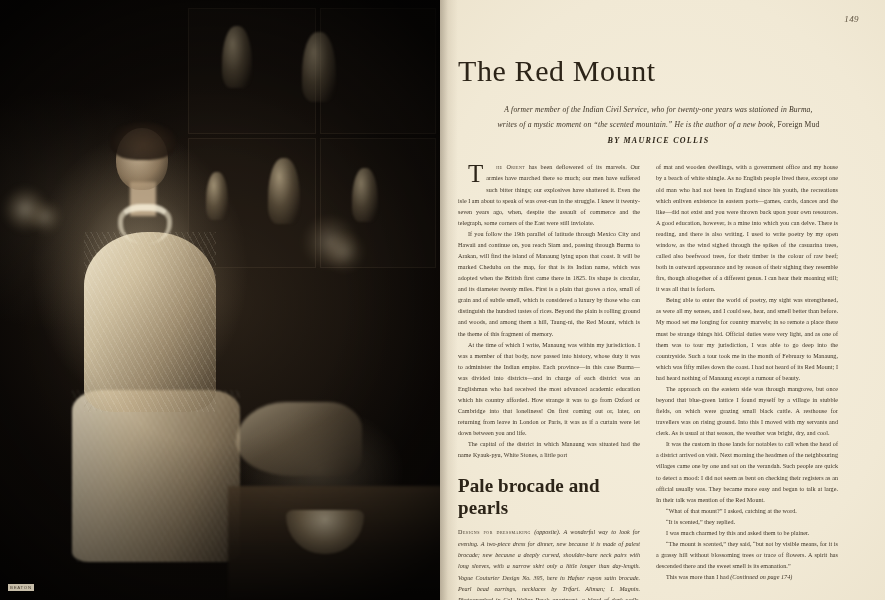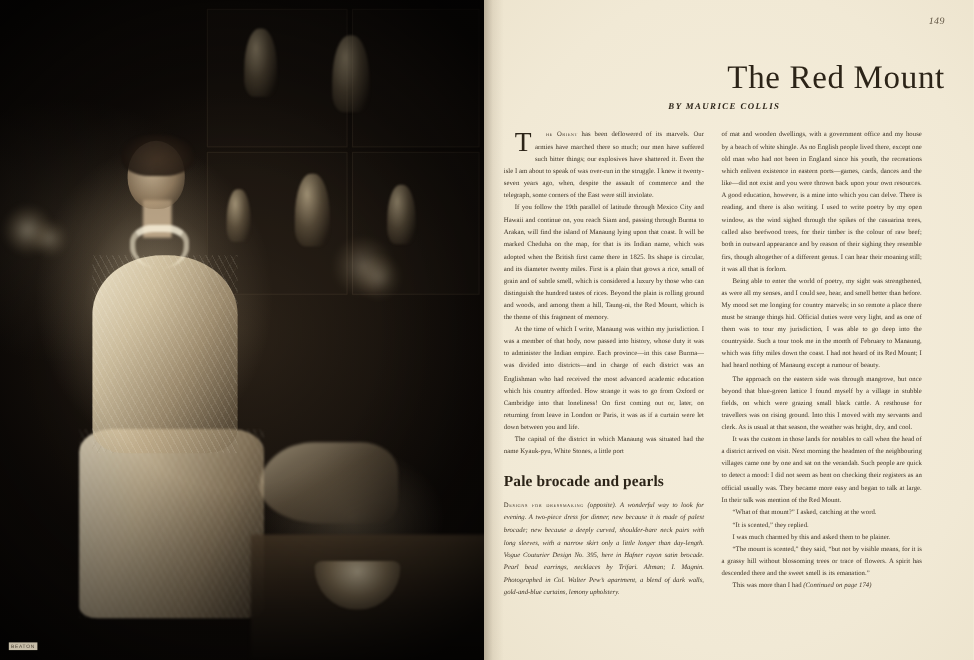--- a/index.html
+++ b/index.html
@@ -259,21 +259,21 @@
     right: 26px;
     top: 14px;
     font-family: "Liberation Serif", serif;
     font-style: italic;
     font-size: 9px;
     color: #5f5341;
     letter-spacing: 0.4px;
   }
 
   .headline {
-    text-align: right;
+    text-align: left;
     font-family: "Liberation Serif", serif;
     font-weight: 400;
     font-size: 30px;
     letter-spacing: 0.6px;
     color: #2c2418;
     margin-top: 42px;
   }
 
   .deck {
     margin: 14px auto 0;
@@ -329,21 +329,21 @@
     color: #2c2418;
     font-family: "Liberation Serif", serif;
   }
   .smallcaps-lead {
     font-variant: small-caps;
     letter-spacing: 0.4px;
   }
 
   .subhead {
     font-family: "Liberation Serif", serif;
-    font-size: 14px;
+    font-size: 19px;
     color: #2c2418;
     margin: 14px 0 8px;
     letter-spacing: 0.1px;
   }
 
   .caption {
     font-size: 6.1px;
     line-height: 1.85;
     text-align: justify;
     color: #3b3124;
@@ -403,20 +403,24 @@
     <div class="photo-credit">BEATON</div>
   </div>
 
   <div class="text-page">
     <div class="gutter-shadow"></div>
 
     <div class="folio">149</div>
 
     <h1 class="headline">The Red Mount</h1>
 
+    <div class="deck">
+      <span>A former member of the Indian Civil Service, who for twenty-one years was stationed in Burma,</span><br>
+      <span>writes of a mystic moment on “the scented mountain.” He is the author of a new book, </span><span class="book-title">Foreign Mud</span>
+    </div>
 
     <div class="byline">BY  MAURICE COLLIS</div>
 
     <div class="columns">
 
       <div class="col">
         <div class="body-text">
           <p class="dropcap-para"><span class="dropcap">T</span><span class="smallcaps-lead">he Orient</span><span> has been deflowered of its marvels. Our armies have marched there so much; our men have suffered such bitter things; our explosives have shattered it. Even the isle I am about to speak of was over-run in the struggle. I knew it twenty-seven years ago, when, despite the assault of commerce and the telegraph, some corners of the East were still inviolate.</span></p>
           <p>If you follow the 19th parallel of latitude through Mexico City and Hawaii and continue on, you reach Siam and, passing through Burma to Arakan, will find the island of Manaung lying upon that coast. It will be marked Cheduba on the map, for that is its Indian name, which was adopted when the British first came there in 1825. Its shape is circular, and its diameter twenty miles. First is a plain that grows a rice, small of grain and of subtle smell, which is considered a luxury by those who can distinguish the hundred tastes of rices. Beyond the plain is rolling ground and woods, and among them a hill, Taung-ni, the Red Mount, which is the theme of this fragment of memory.</p>
           <p>At the time of which I write, Manaung was within my jurisdiction. I was a member of that body, now passed into history, whose duty it was to administer the Indian empire. Each province—in this case Burma—was divided into districts—and in charge of each district was an Englishman who had received the most advanced academic education which his country afforded. How strange it was to go from Oxford or Cambridge into that loneliness! On first coming out or, later, on returning from leave in London or Paris, it was as if a curtain were let down between you and life.</p>

